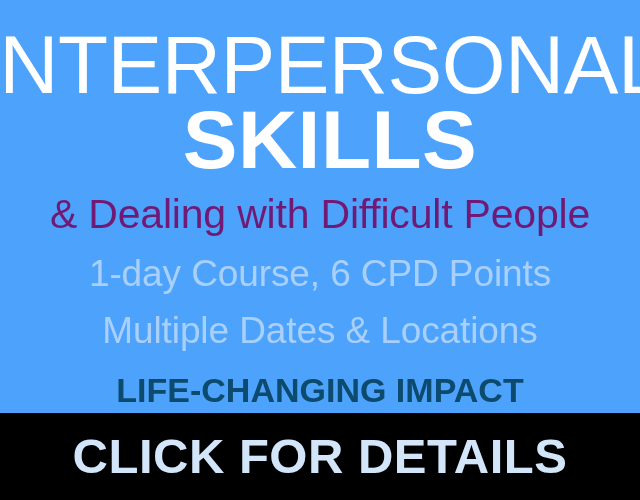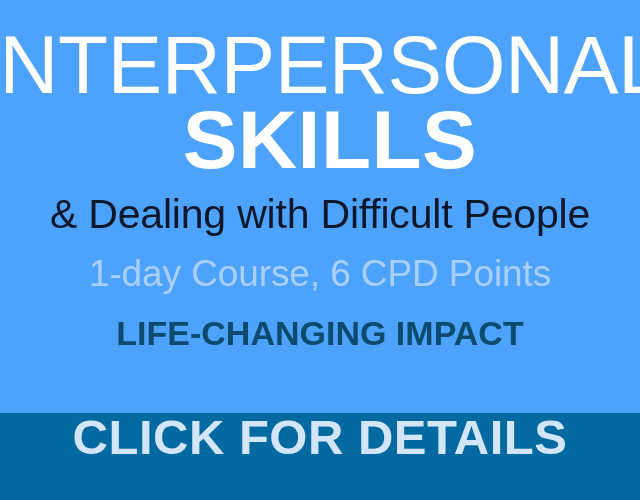--- a/index.html
+++ b/index.html
@@ -51,21 +51,21 @@
     font-weight: 400;
   }
   .headline-line-2 {
     font-weight: 700;
     letter-spacing: 0.5px;
     margin-top: -4px;
     margin-left: 20px;
   }
 
   .subhead {
-    color: #0f172a;
+    color: #701a75;
     font-size: 41px;
     font-weight: 300;
     line-height: 1.05;
     text-align: center;
     white-space: nowrap;
     margin-top: 14px;
     letter-spacing: -0.2px;
   }
 
   .detail {
@@ -87,23 +87,23 @@
     line-height: 1.0;
     text-align: center;
     white-space: nowrap;
     letter-spacing: 0px;
     margin-top: 24px;
   }
 
   
   .cta-bar {
     flex: 1 1 auto;
-    background: #0369a1;
+    background: #000000;
     display: flex;
-    align-items: flex-start;
+    align-items: center;
     justify-content: center;
     cursor: pointer;
     user-select: none;
   }
   .cta-label {
     color: #d3e6f9;
     font-size: 49px;
     font-weight: 700;
     letter-spacing: 0.5px;
     white-space: nowrap;
@@ -119,20 +119,21 @@
   <div class="banner-body">
 
     <div class="headline headline-line-1">INTERPERSONAL</div>
 
     <div class="headline headline-line-2">SKILLS</div>
 
     <div class="subhead">&amp; Dealing with Difficult People</div>
 
     <div class="detail detail-1">1-day Course, 6 CPD Points</div>
 
+    <div class="detail detail-2">Multiple Dates &amp; Locations</div>
 
     <div class="impact">LIFE-CHANGING IMPACT</div>
 
   </div>
 
   <div class="cta-bar">
     <span class="cta-label">CLICK FOR DETAILS</span>
   </div>
 
 </div>

